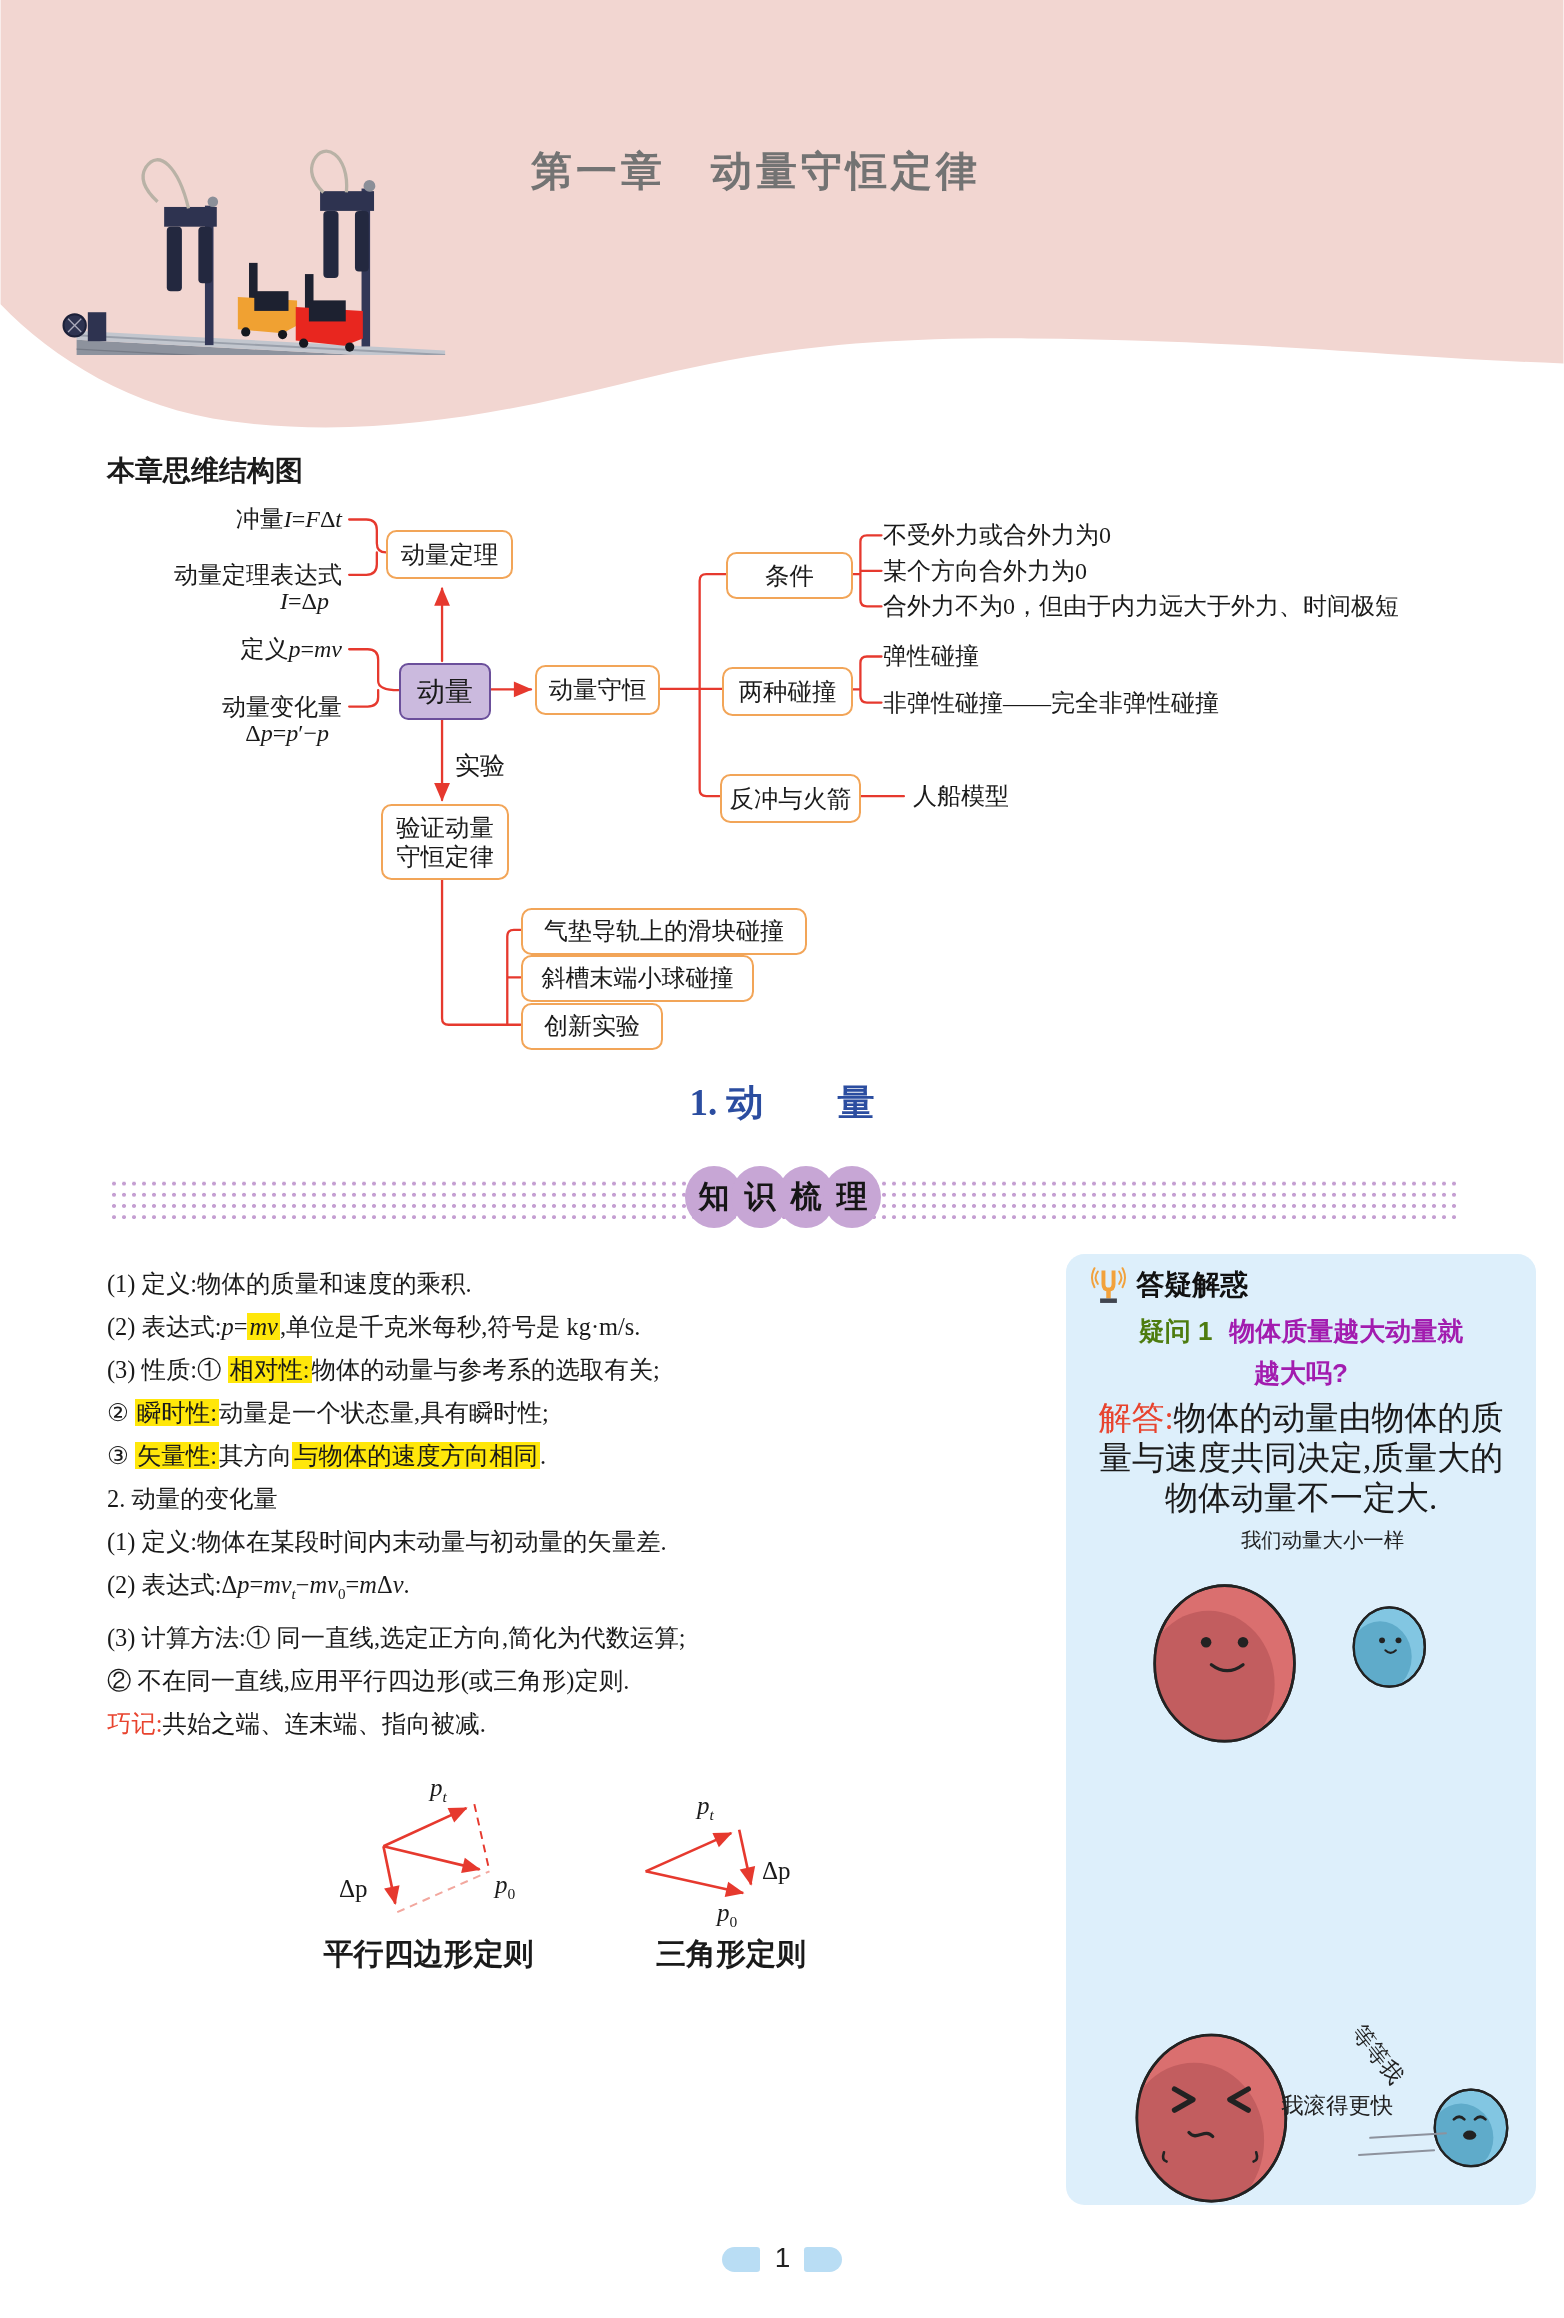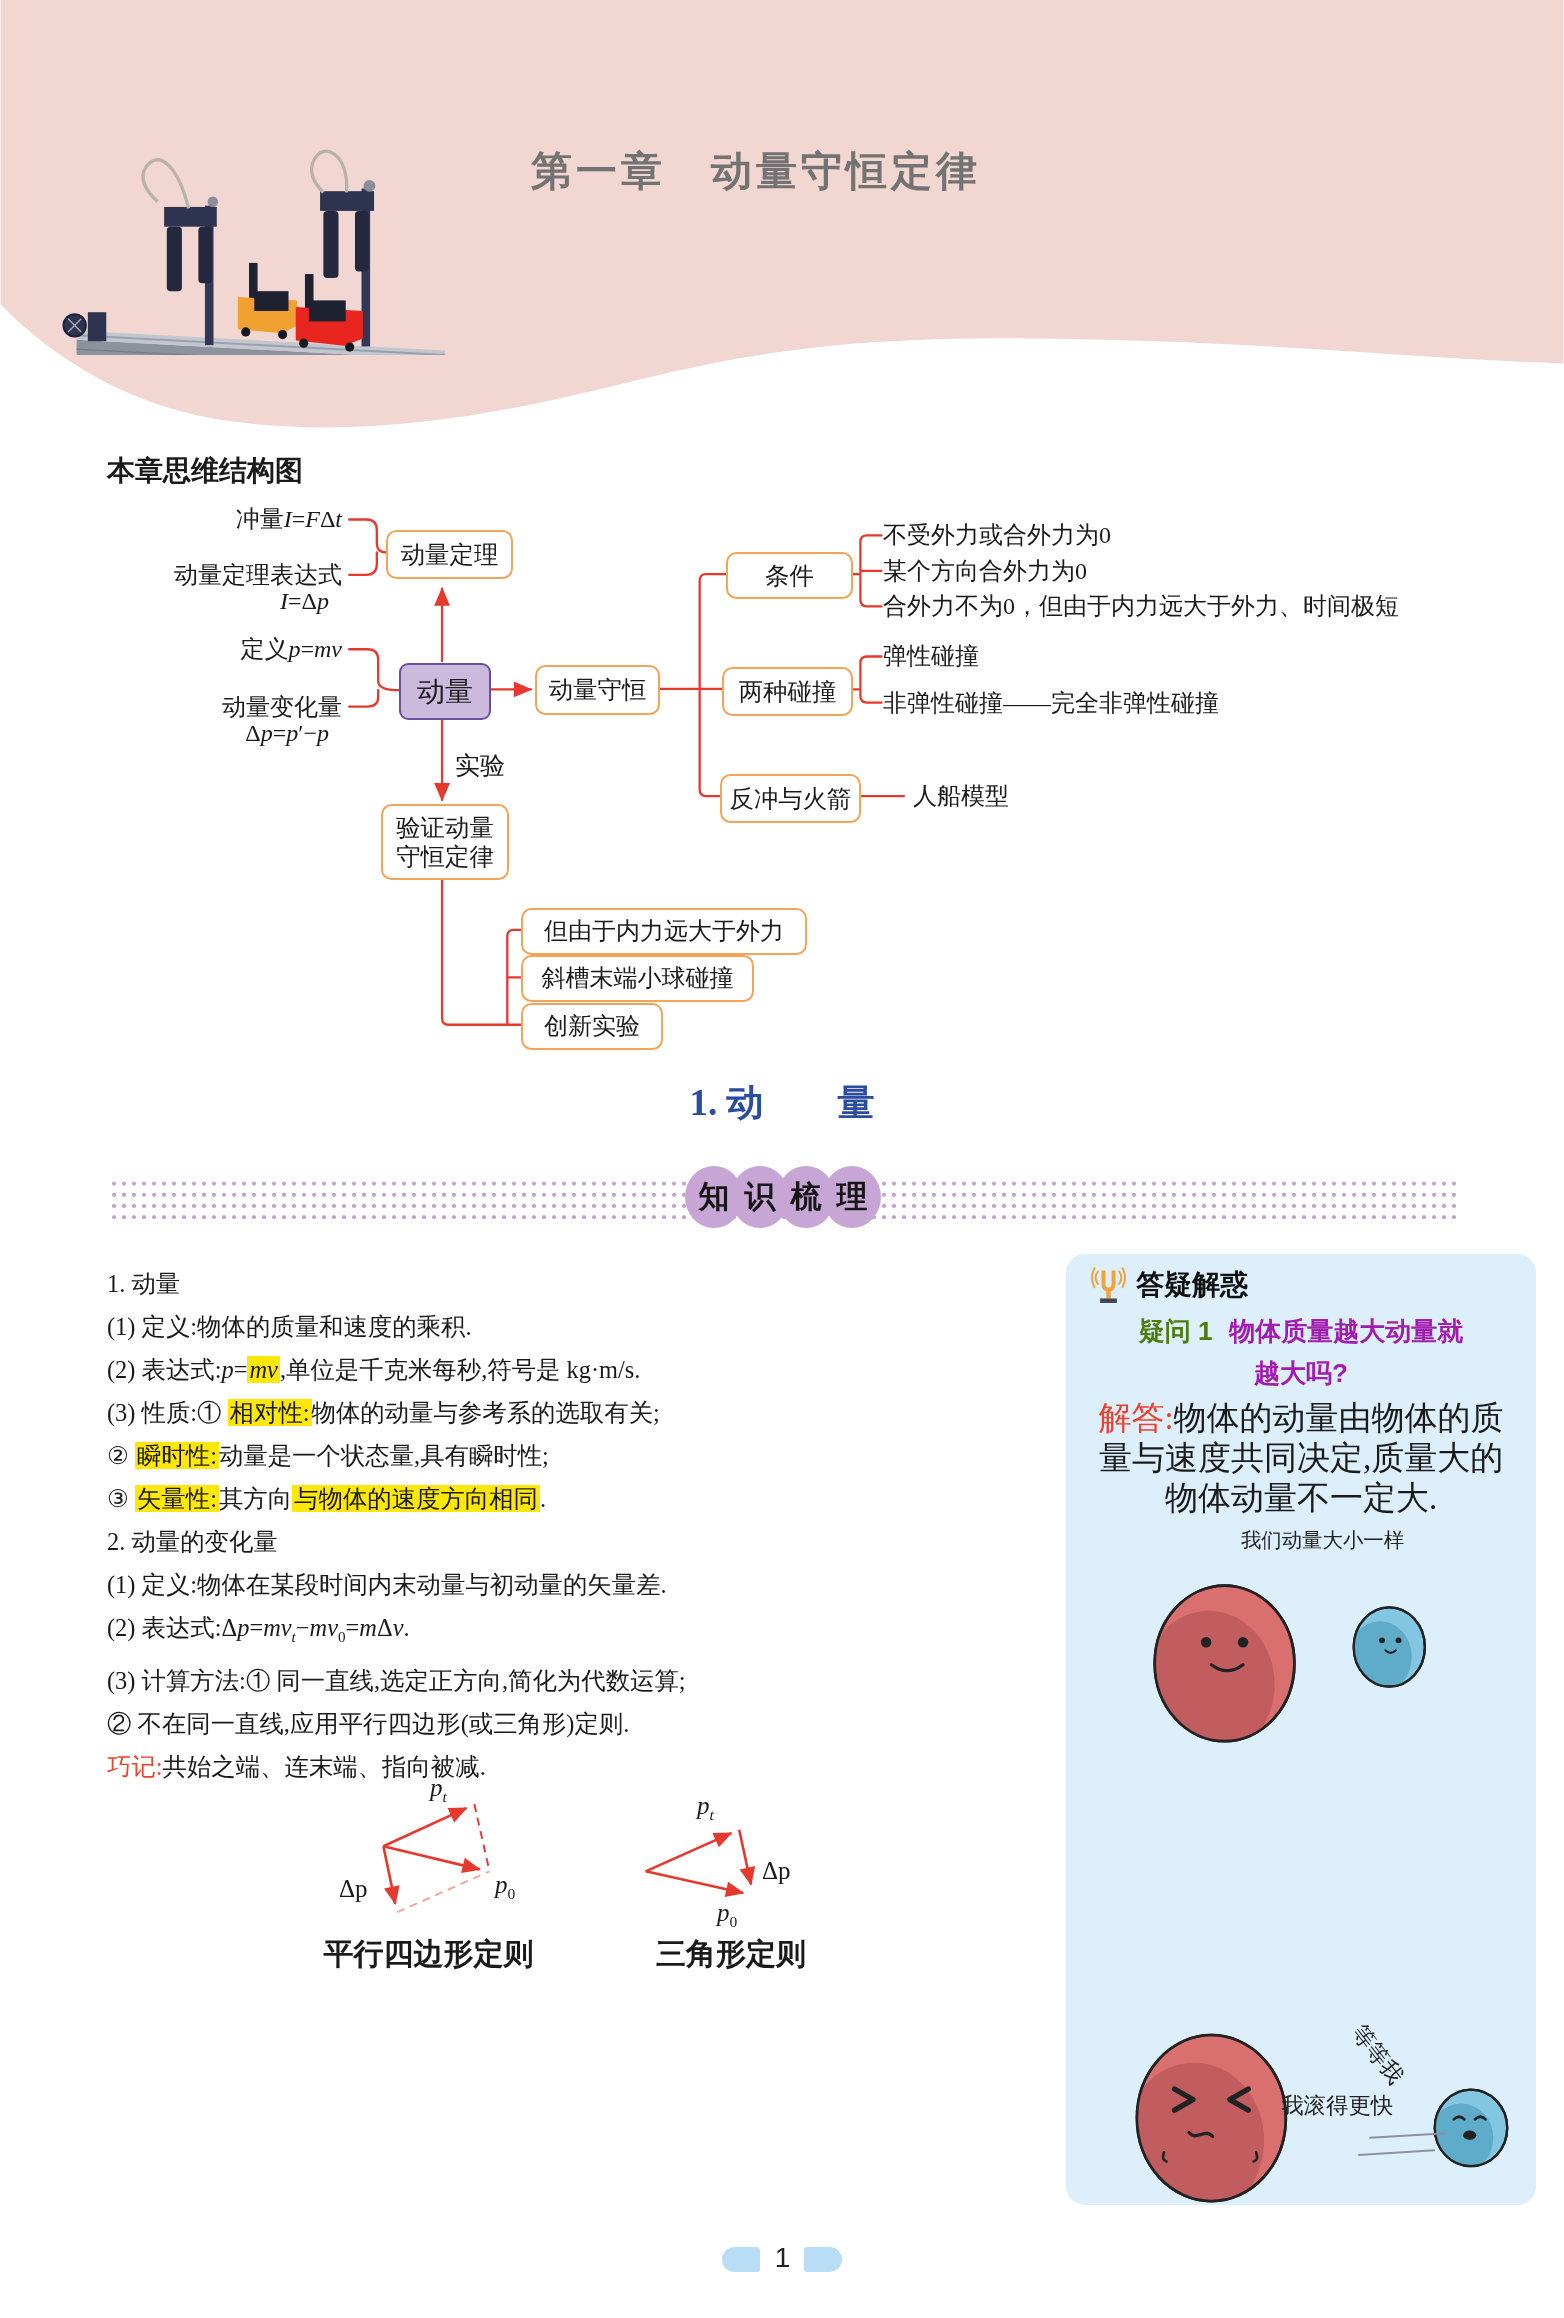--- a/index.html
+++ b/index.html
@@ -165,21 +165,21 @@
       <span>两种碰撞</span>
     </div>
   <div class="mm-box" style="left:720px;top:774px;width:137px;height:45px">
       <span>反冲与火箭</span>
     </div>
   <div class="mm-box" style="left:381px;top:804px;width:124px;height:72px">
       <span>验证动量</span>
       <span>守恒定律</span>
     </div>
   <div class="mm-box" style="left:521px;top:908px;width:282px;height:43px;font-size:24px">
-      <span>但由于内力远大于外力</span>
+      <span>气垫导轨上的滑块碰撞</span>
     </div>
   <div class="mm-box" style="left:521px;top:955px;width:229px;height:43px;font-size:24px">
       <span>斜槽末端小球碰撞</span>
     </div>
   <div class="mm-box" style="left:521px;top:1003px;width:138px;height:43px;font-size:24px">
       <span>创新实验</span>
     </div>
 
   <div class="mm-leaf" style="top:519px">不受外力或合外力为0</div>
   <div class="mm-leaf" style="top:555px">某个方向合外力为0</div>
@@ -193,21 +193,20 @@
 
   <div class="abs dots"></div>
   <div class="abs badge">
     <span class="lobe">知</span>
     <span class="lobe">识</span>
     <span class="lobe">梳</span>
     <span class="lobe">理</span>
   </div>
 
   <div class="abs content">
-    <p>1. 动量</p>
     <p>(1) 定义:物体的质量和速度的乘积.</p>
     <p><span>(2) 表达式:</span><i>p</i><span>=</span><i class="hl">mv</i><span>,单位是千克米每秒,符号是 kg·m/s.</span></p>
     <p><span>(3) 性质:① </span><span class="hl">相对性:</span><span>物体的动量与参考系的选取有关;</span></p>
     <p><span>② </span><span class="hl">瞬时性:</span><span>动量是一个状态量,具有瞬时性;</span></p>
     <p><span>③ </span><span class="hl">矢量性:</span><span>其方向</span><span class="hl">与物体的速度方向相同</span><span>.</span></p>
     <p>2. 动量的变化量</p>
     <p>(1) 定义:物体在某段时间内末动量与初动量的矢量差.</p>
     <p><span>(2) 表达式:</span><span>Δ</span><i>p</i><span>=</span><i>mv</i><sub><i>t</i></sub><span>−</span><i>mv</i><sub>0</sub><span>=</span><i>m</i><span>Δ</span><i>v</i><span>.</span></p>
     <p>(3) 计算方法:① 同一直线,选定正方向,简化为代数运算;</p>
     <p>② 不在同一直线,应用平行四边形(或三角形)定则.</p>

